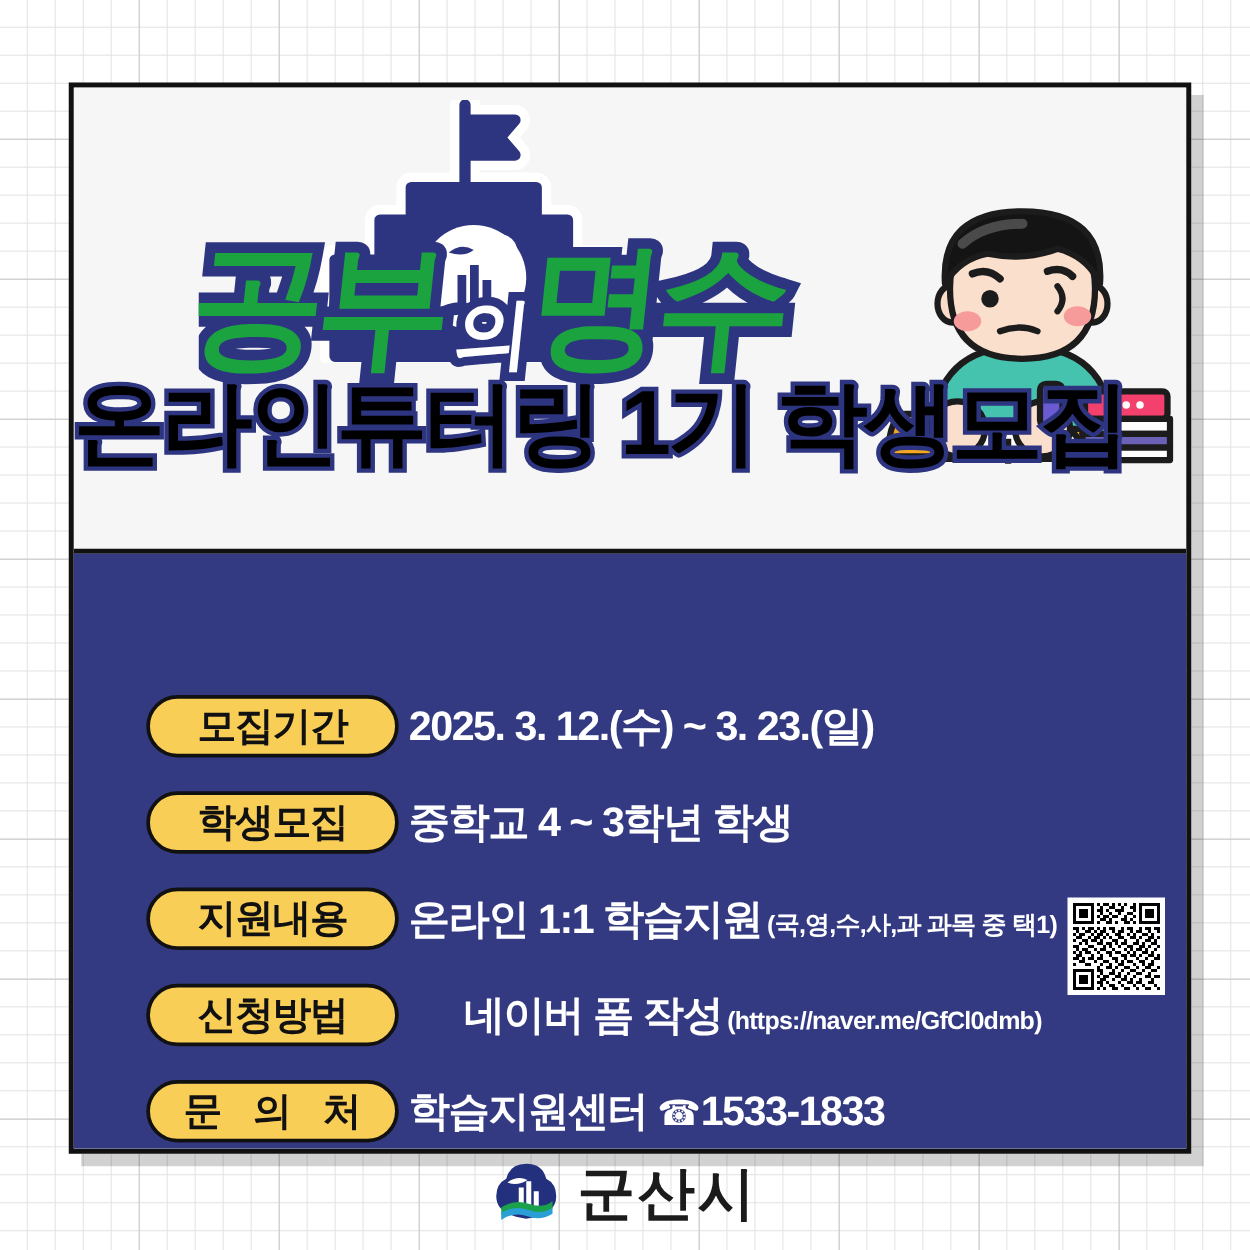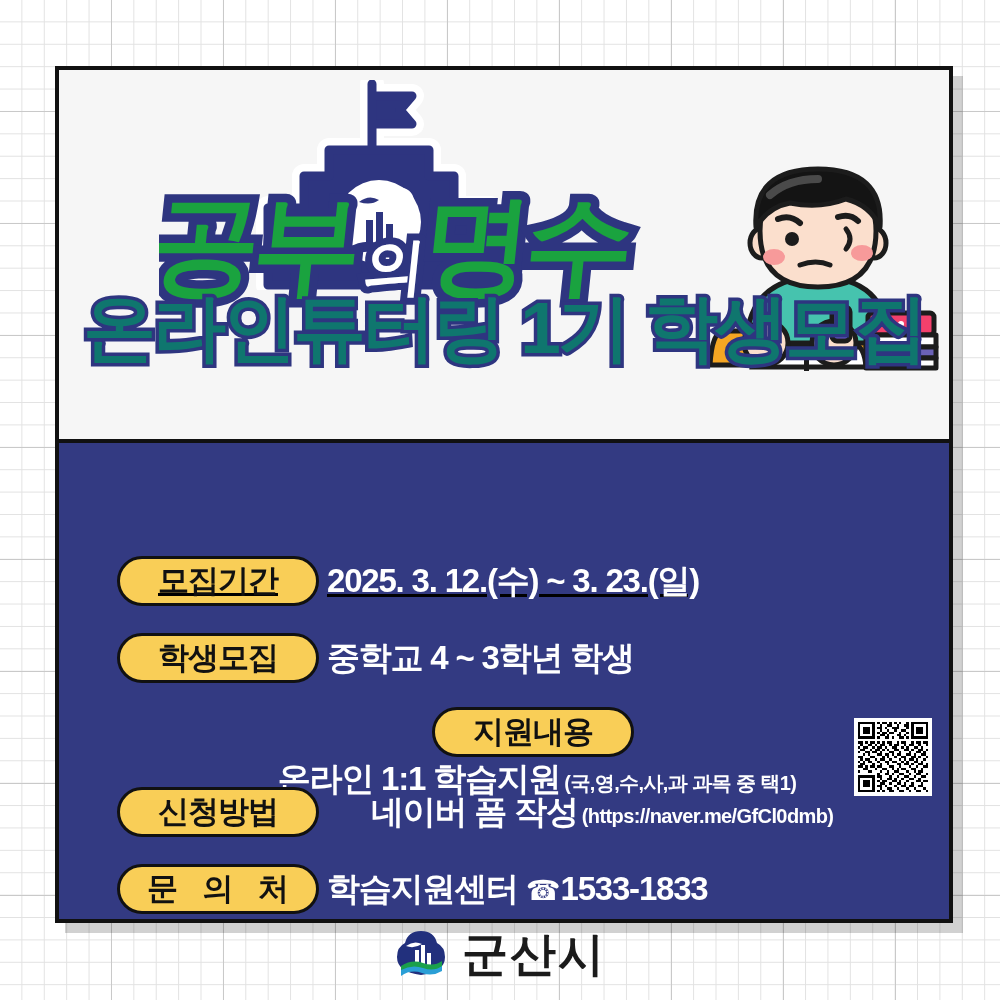--- a/index.html
+++ b/index.html
@@ -33,37 +33,37 @@
 
   
   .hero{position:absolute;left:0;top:0;width:100%;height:369px;background:#f6f6f6;
         border-bottom:4px solid #111111;overflow:hidden;}
 
   .emblem{position:absolute;left:195px;top:10px;width:250px;height:210px;}
   .logoline{position:absolute;left:100px;top:108px;width:520px;height:140px;}
   .kid{position:absolute;left:645px;top:95px;width:240px;height:235px;}
 
   .subtitle{
-    position:absolute;left:0;top:221px;width:100%;
-    text-align:center;
+    position:absolute;left:0;top:232px;width:100%;
+    text-align:left;
     font-size:73px;line-height:1;font-weight:700;letter-spacing:-3px;
-    color:#0f766e;
+    color:#000000;
     -webkit-text-stroke:7px #2e3580;
     paint-order:stroke fill;
     white-space:nowrap;
   }
 
   
   .body-navy{position:absolute;left:0;top:373px;width:100%;height:476px;background:#333a82;}
 
   .rows{position:absolute;left:0;top:0;width:100%;}
   .row{position:absolute;left:58px;right:0;height:56px;display:flex;align-items:center;}
-  .row:nth-child(1){top:110px;text-decoration:underline;}
+  .row:nth-child(1){top:110px;}
   .row:nth-child(2){top:187px;}
-  .row:nth-child(3){top:264px;flex-direction:column;}
+  .row:nth-child(3){top:264px;}
   .row:nth-child(4){top:341px;gap:44px;}
   .row:nth-child(5){top:418px;}
 
   .badge{
     flex:0 0 auto;width:202px;height:50px;border-radius:25px;
     background:#f9ce57;border:3px solid #111111;
     display:flex;align-items:center;justify-content:center;
     font-size:31px;font-weight:700;color:#111111;letter-spacing:-1px;
     box-sizing:border-box;
   }

